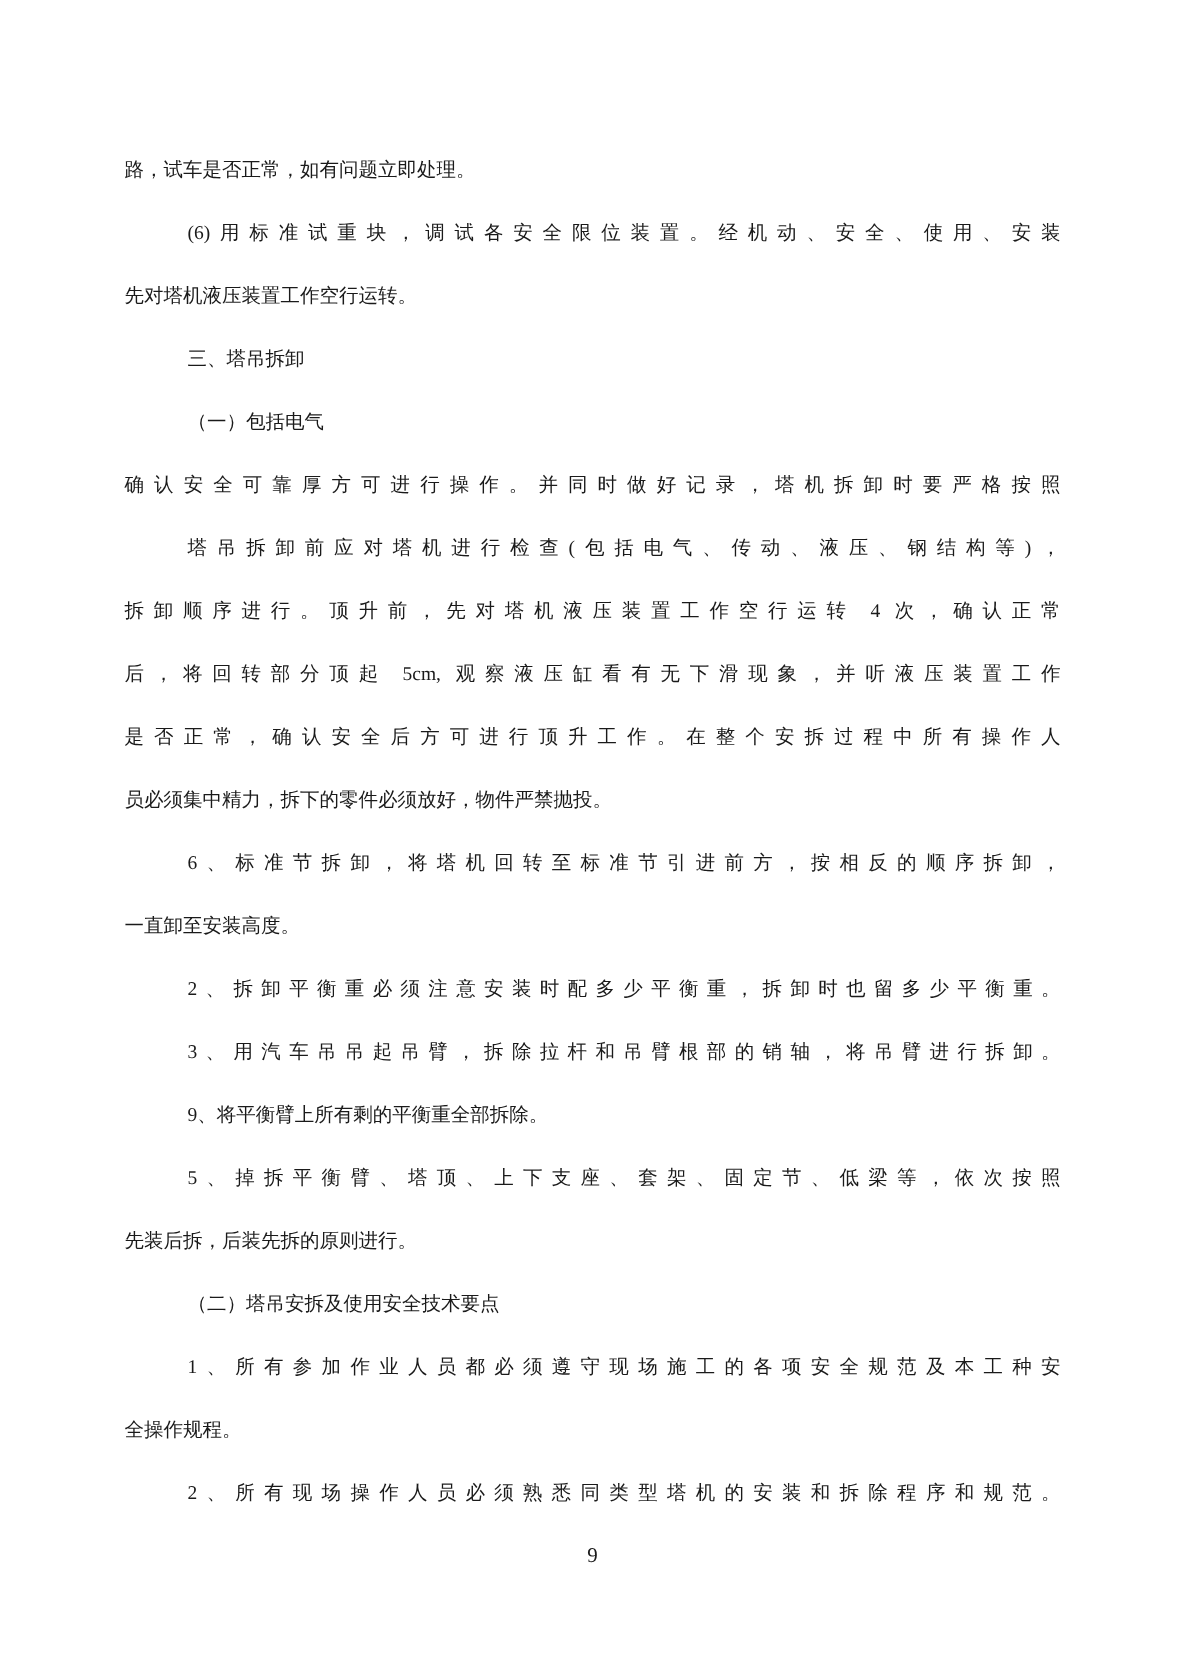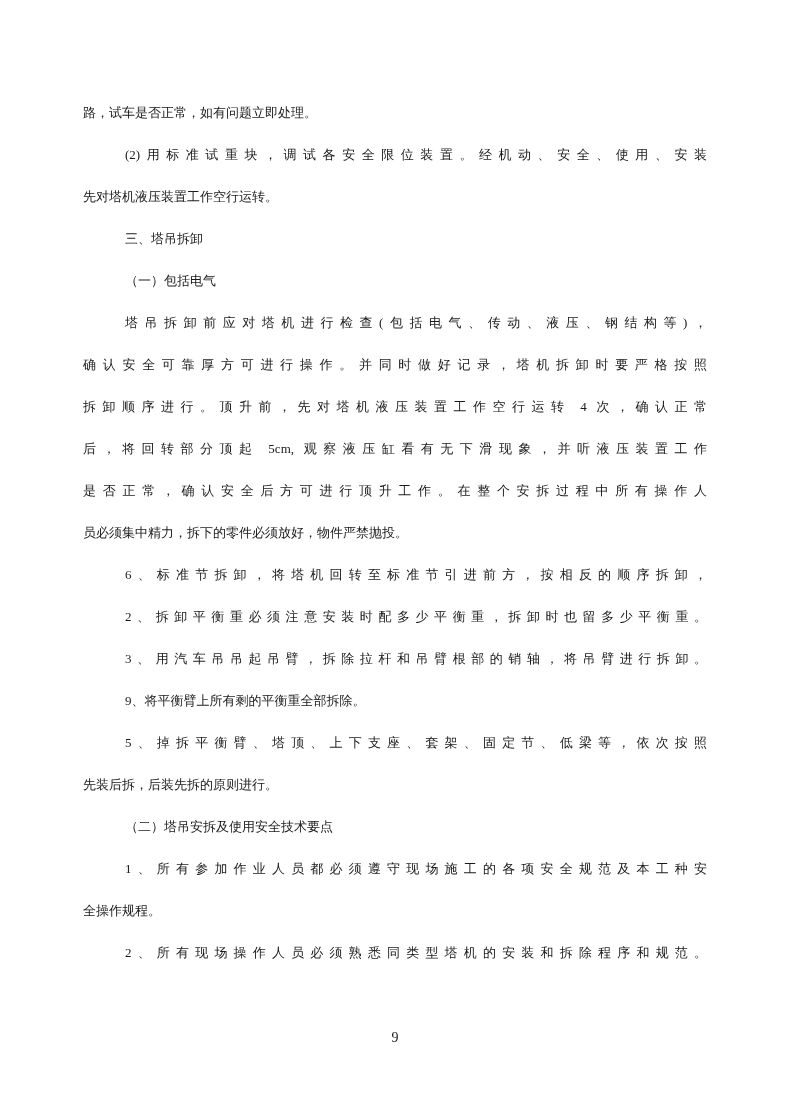--- a/index.html
+++ b/index.html
@@ -50,43 +50,44 @@
 <body>
 
 <div class="page">
   <div class="content">
 
     <div class="para">
       <div class="line">路，试车是否正常，如有问题立即处理。</div>
     </div>
 
     <div class="para">
-      <div class="line fill indent">(2)用标准试重块，调试各安全限位装置。经机动、安全、使用、安装</div>
+      <div class="line fill indent">(6)用标准试重块，调试各安全限位装置。经机动、安全、使用、安装</div>
       <div class="line">先对塔机液压装置工作空行运转。</div>
     </div>
 
     <div class="para">
       <div class="line indent">三、塔吊拆卸</div>
     </div>
 
     <div class="para">
       <div class="line indent">（一）包括电气</div>
     </div>
 
     <div class="para">
+      <div class="line fill">确认安全可靠厚方可进行操作。并同时做好记录，塔机拆卸时要严格按照</div>
       <div class="line fill indent">塔吊拆卸前应对塔机进行检查(包括电气、传动、液压、钢结构等)，</div>
-      <div class="line fill">确认安全可靠厚方可进行操作。并同时做好记录，塔机拆卸时要严格按照</div>
       <div class="line fill">拆卸顺序进行。顶升前，先对塔机液压装置工作空行运转 4 次，确认正常</div>
       <div class="line fill">后，将回转部分顶起 5cm, 观察液压缸看有无下滑现象，并听液压装置工作</div>
       <div class="line fill">是否正常，确认安全后方可进行顶升工作。在整个安拆过程中所有操作人</div>
       <div class="line">员必须集中精力，拆下的零件必须放好，物件严禁抛投。</div>
     </div>
 
     <div class="para">
       <div class="line fill indent">6、标准节拆卸，将塔机回转至标准节引进前方，按相反的顺序拆卸，</div>
+      <div class="line">一直卸至安装高度。</div>
     </div>
 
     <div class="para">
       <div class="line fill indent">2、拆卸平衡重必须注意安装时配多少平衡重，拆卸时也留多少平衡重。</div>
     </div>
 
     <div class="para">
       <div class="line fill indent">3、用汽车吊吊起吊臂，拆除拉杆和吊臂根部的销轴，将吊臂进行拆卸。</div>
     </div>
 

